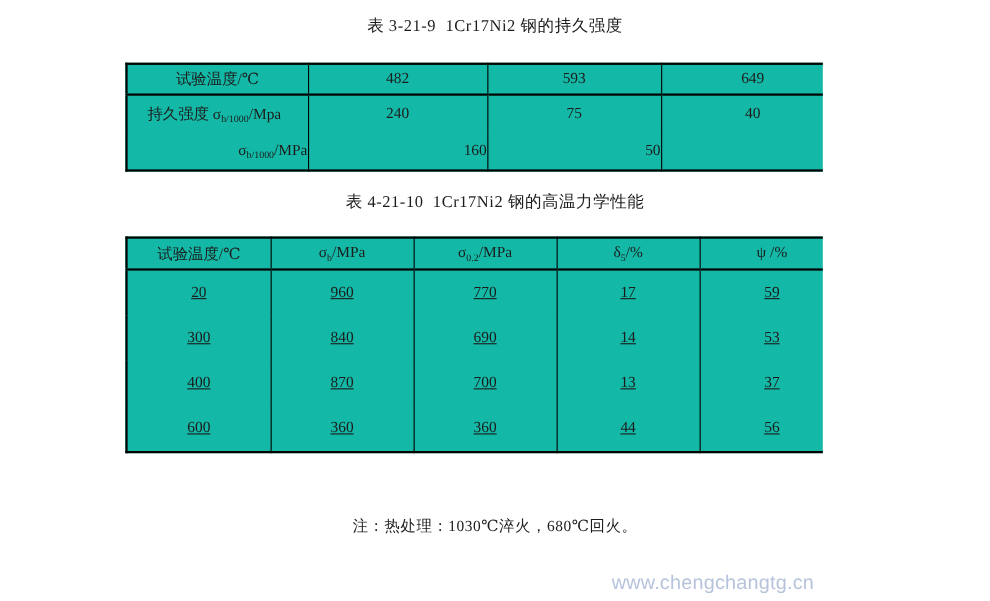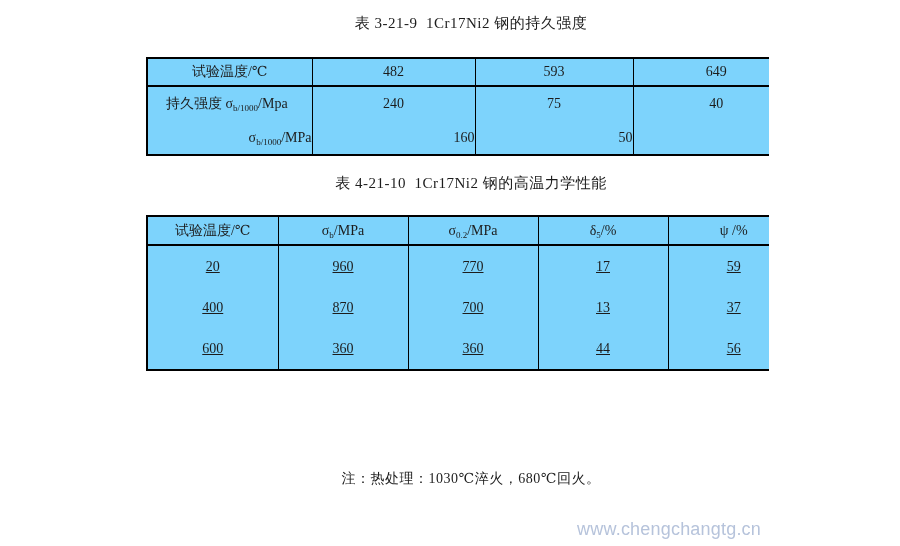--- a/index.html
+++ b/index.html
@@ -1,30 +1,29 @@
 <!DOCTYPE html>
 <html><head>
 <meta charset="utf-8">
 <style>
   html,body { margin:0; padding:0; }
   .page {
     position:relative; width:748px; height:546px; background:#ffffff;
     font-family:"Liberation Serif","DejaVu Serif",serif; color:#1c1c1c;
     overflow:hidden;
-    margin-left:21px;
   }
   .title {
     position:absolute; left:0; width:900px; text-align:center;
     font-size:15px; letter-spacing:0.5px; white-space:pre;
   }
   .title1 { top:14px; }
   .title2 { top:174px; }
   table {
-    position:absolute; left:125px; width:653px;
-    border-collapse:collapse; table-layout:fixed; background:#7dd3fc;
+    position:absolute; left:114px; width:653px;
+    border-collapse:collapse; table-layout:fixed; background:#14b8a6;
     border:2px solid #000;
   }
   .t1 { top:57px; }
   .t2 { top:215px; }
   th, td {
     border-left:1px solid #000; border-right:1px solid #000;
     font-size:14px; font-weight:normal; text-align:center;
     padding:0; overflow:hidden; white-space:pre;
   }
   thead th { border-bottom:2px solid #000; }
@@ -104,20 +103,27 @@
     </thead>
     <tbody>
       <tr>
         <td>20</td>
         <td>960</td>
         <td>770</td>
         <td>17</td>
         <td>59</td>
       </tr>
       <tr>
+        <td>300</td>
+        <td>840</td>
+        <td>690</td>
+        <td>14</td>
+        <td>53</td>
+      </tr>
+      <tr>
         <td>400</td>
         <td>870</td>
         <td>700</td>
         <td>13</td>
         <td>37</td>
       </tr>
       <tr>
         <td>600</td>
         <td>360</td>
         <td>360</td>

